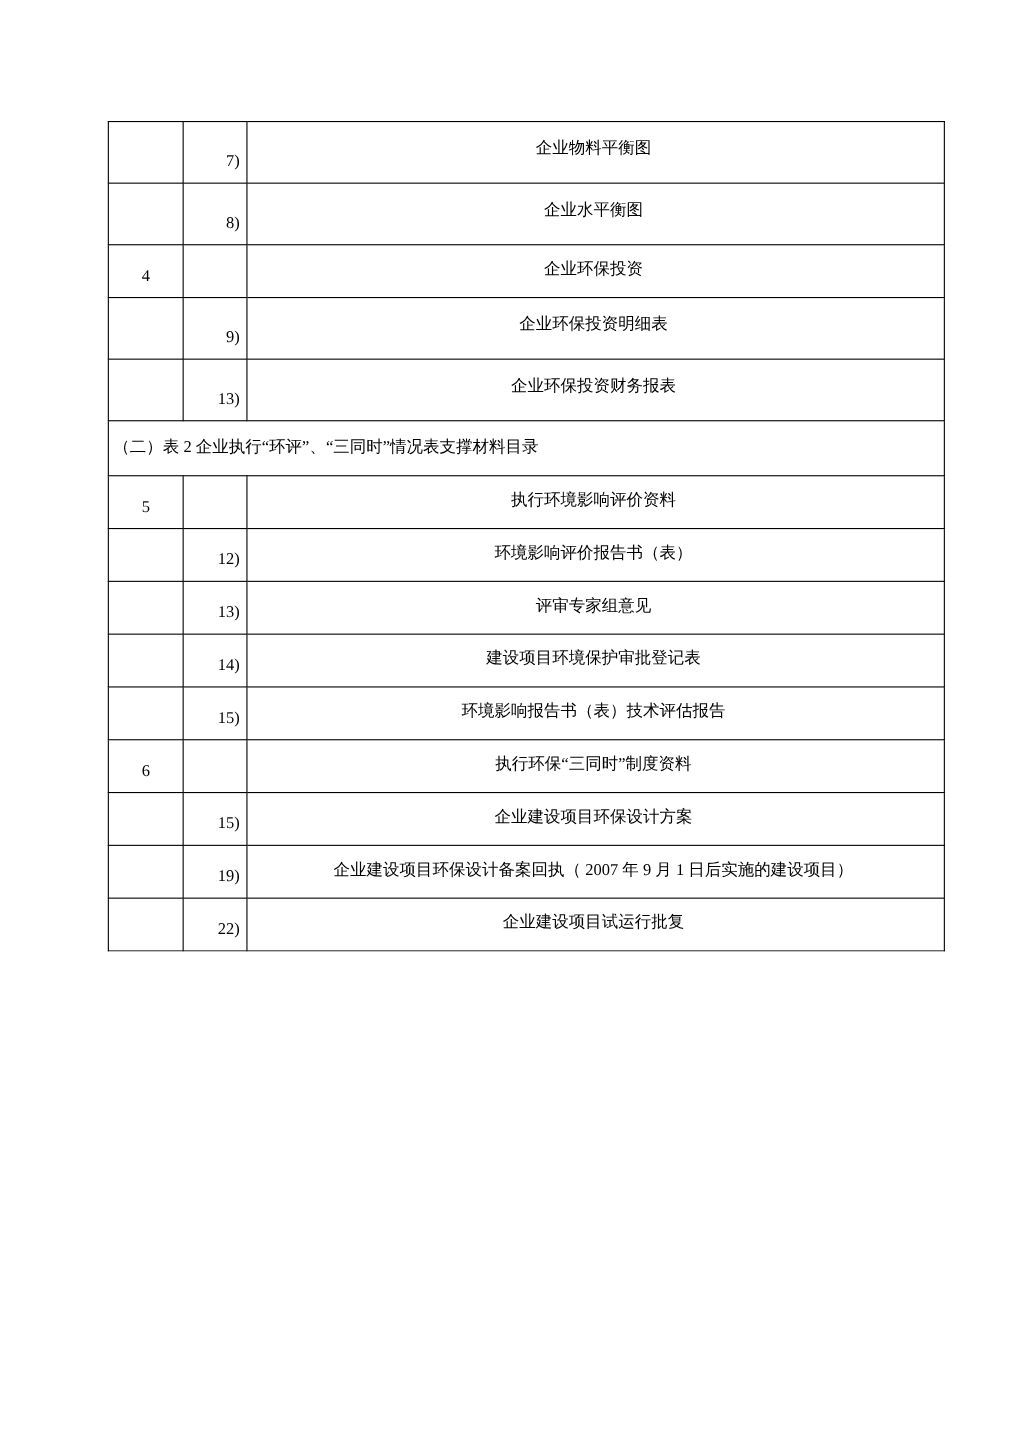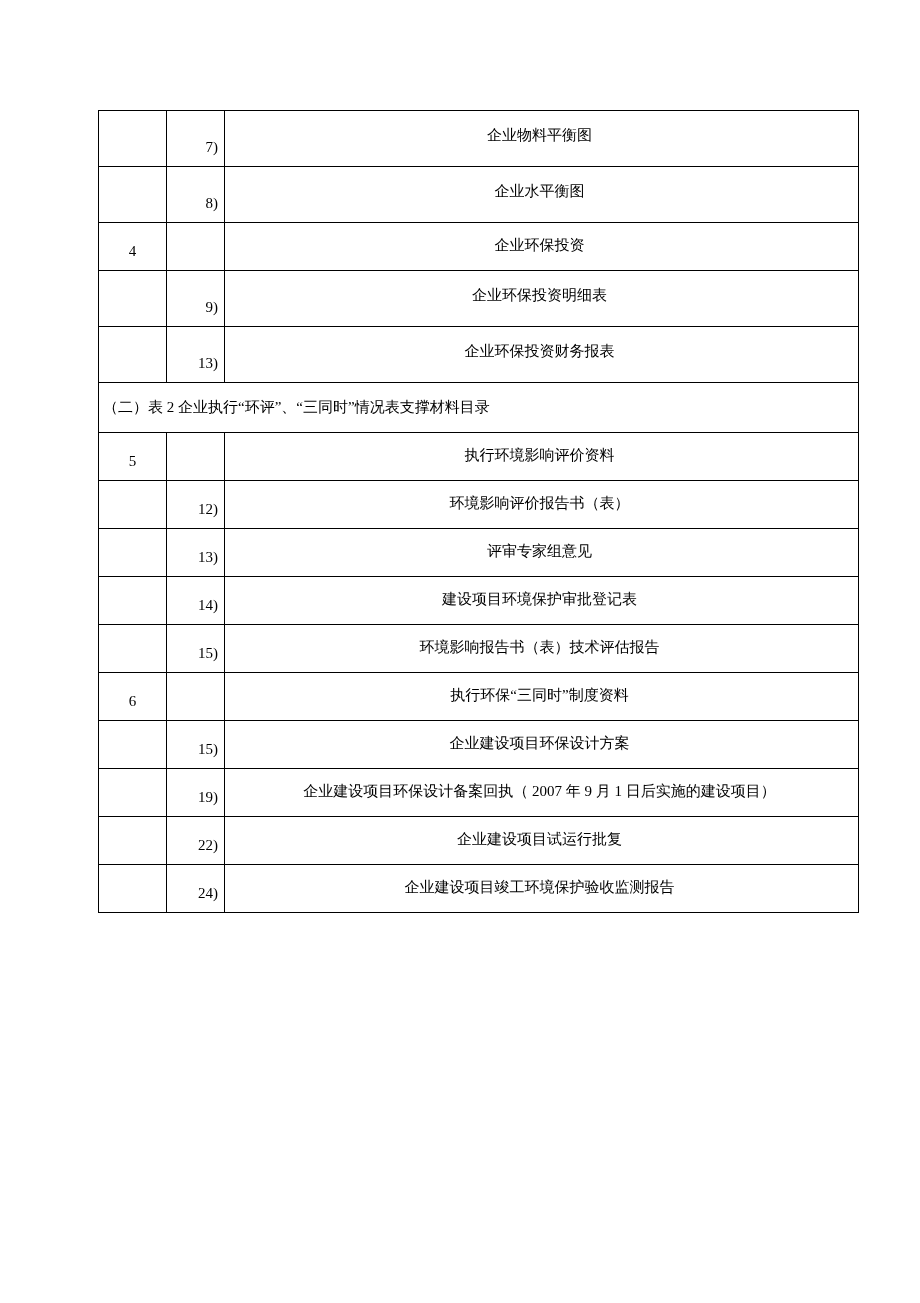--- a/index.html
+++ b/index.html
@@ -94,20 +94,15 @@
         <tr>
           <td class="c1cell"></td>
           <td class="c2cell">19)</td>
           <td class="c3cell">企业建设项目环保设计备案回执（ 2007 年 9 月 1 日后实施的建设项目）</td>
         </tr>
         <tr>
           <td class="c1cell"></td>
           <td class="c2cell">22)</td>
           <td class="c3cell">企业建设项目试运行批复</td>
         </tr>
-        <tr>
-          <td class="c1cell"></td>
-          <td class="c2cell">24)</td>
-          <td class="c3cell">企业建设项目竣工环境保护验收监测报告</td>
-        </tr>
       </tbody>
   </table>
 </div>
 
 </body></html>

